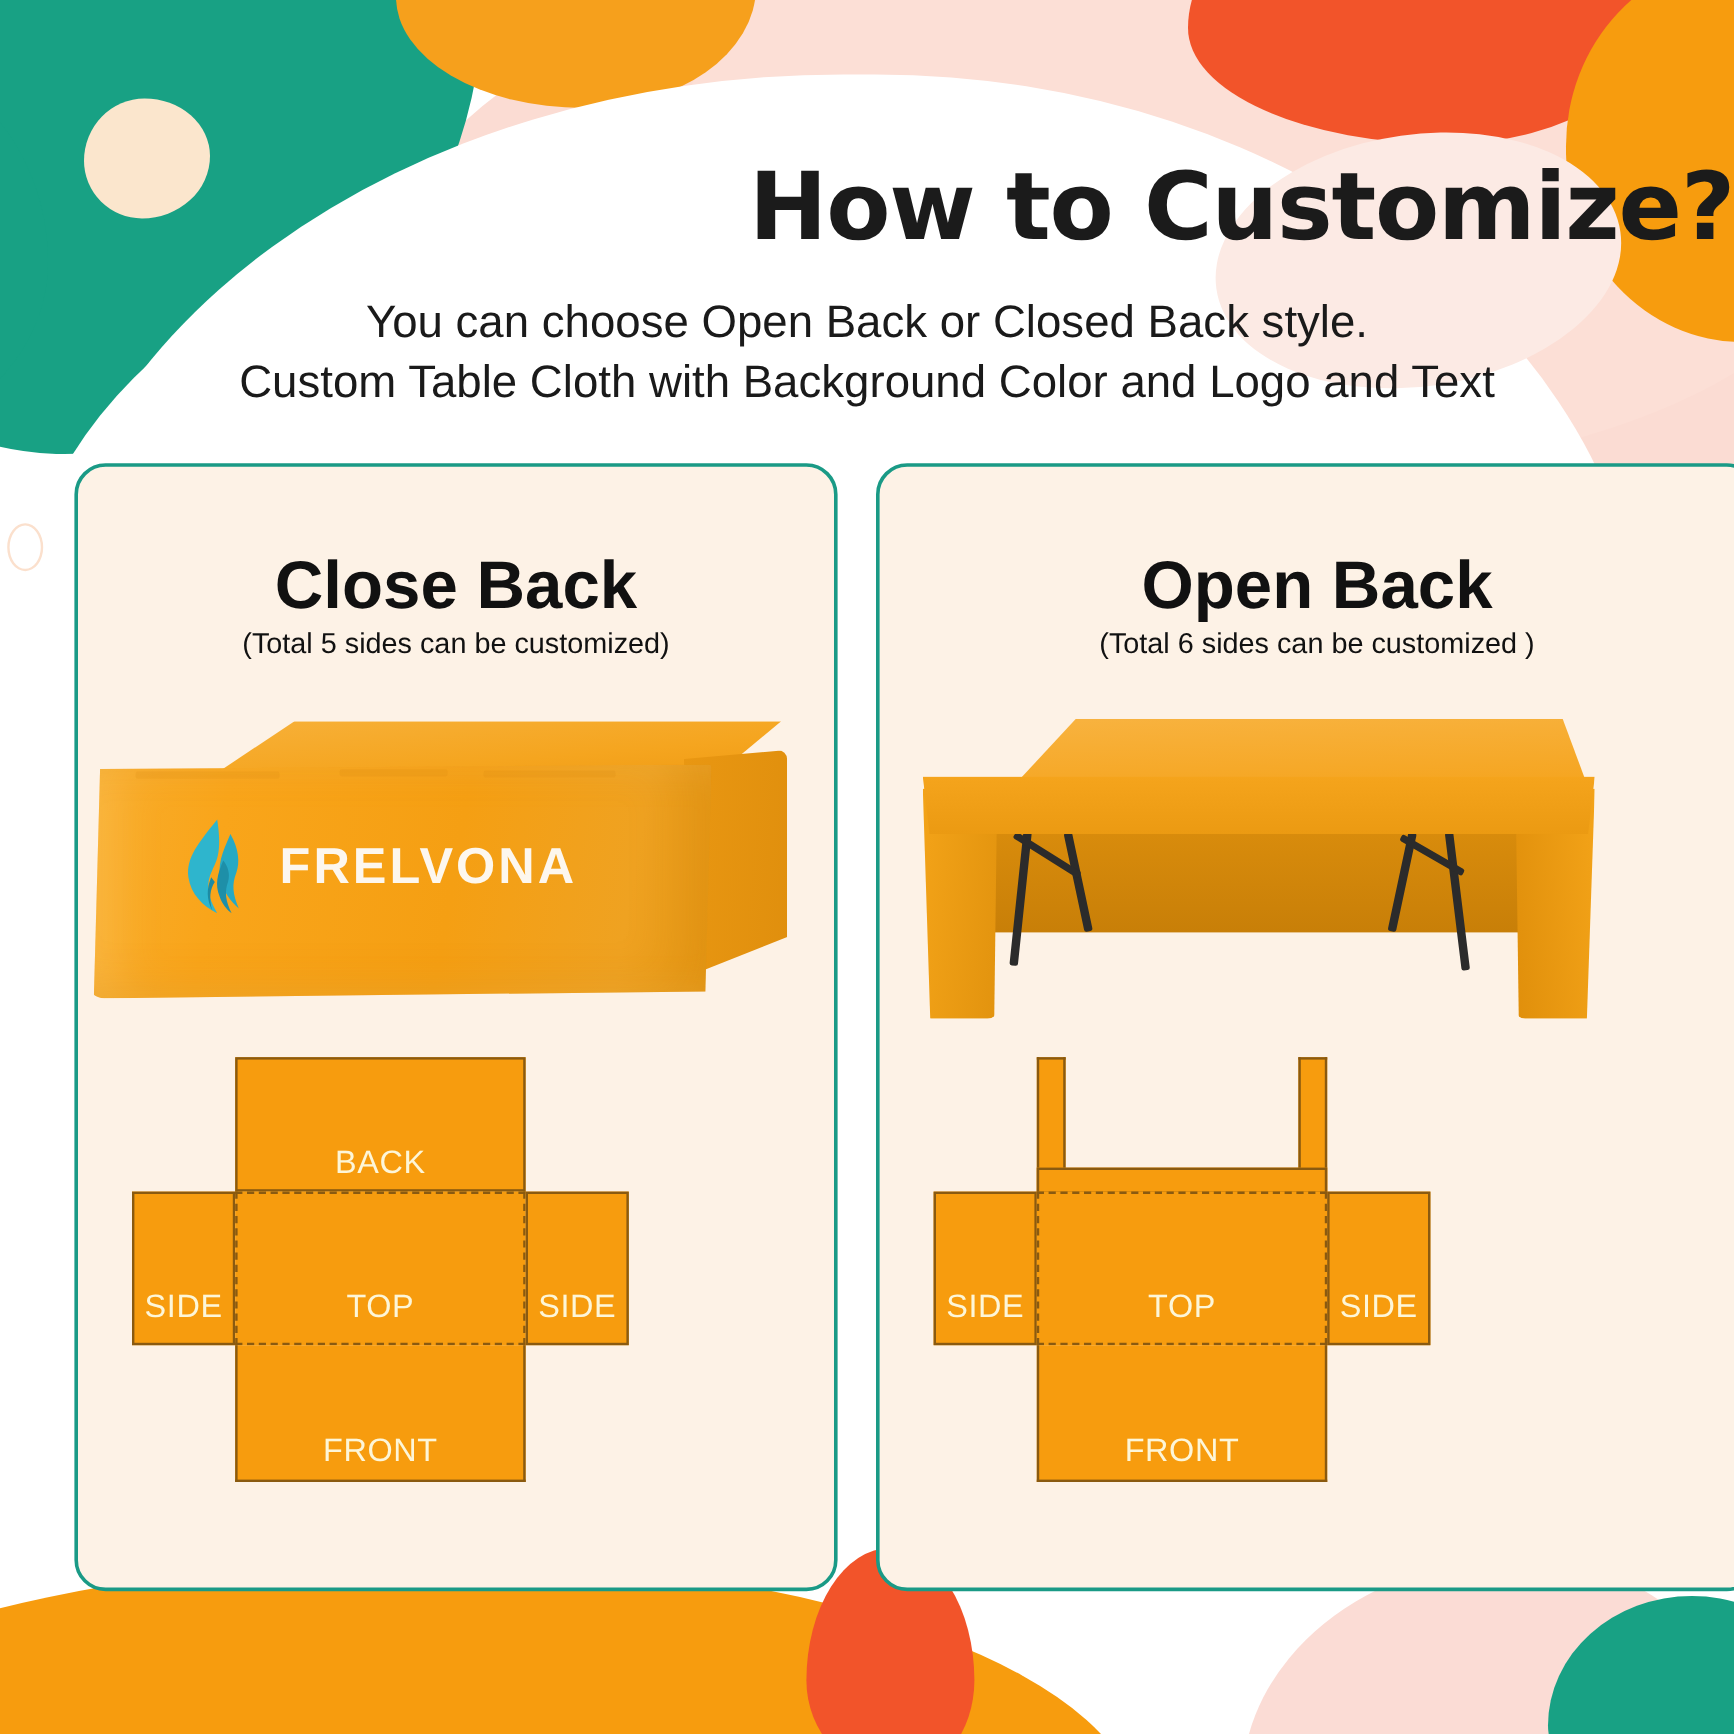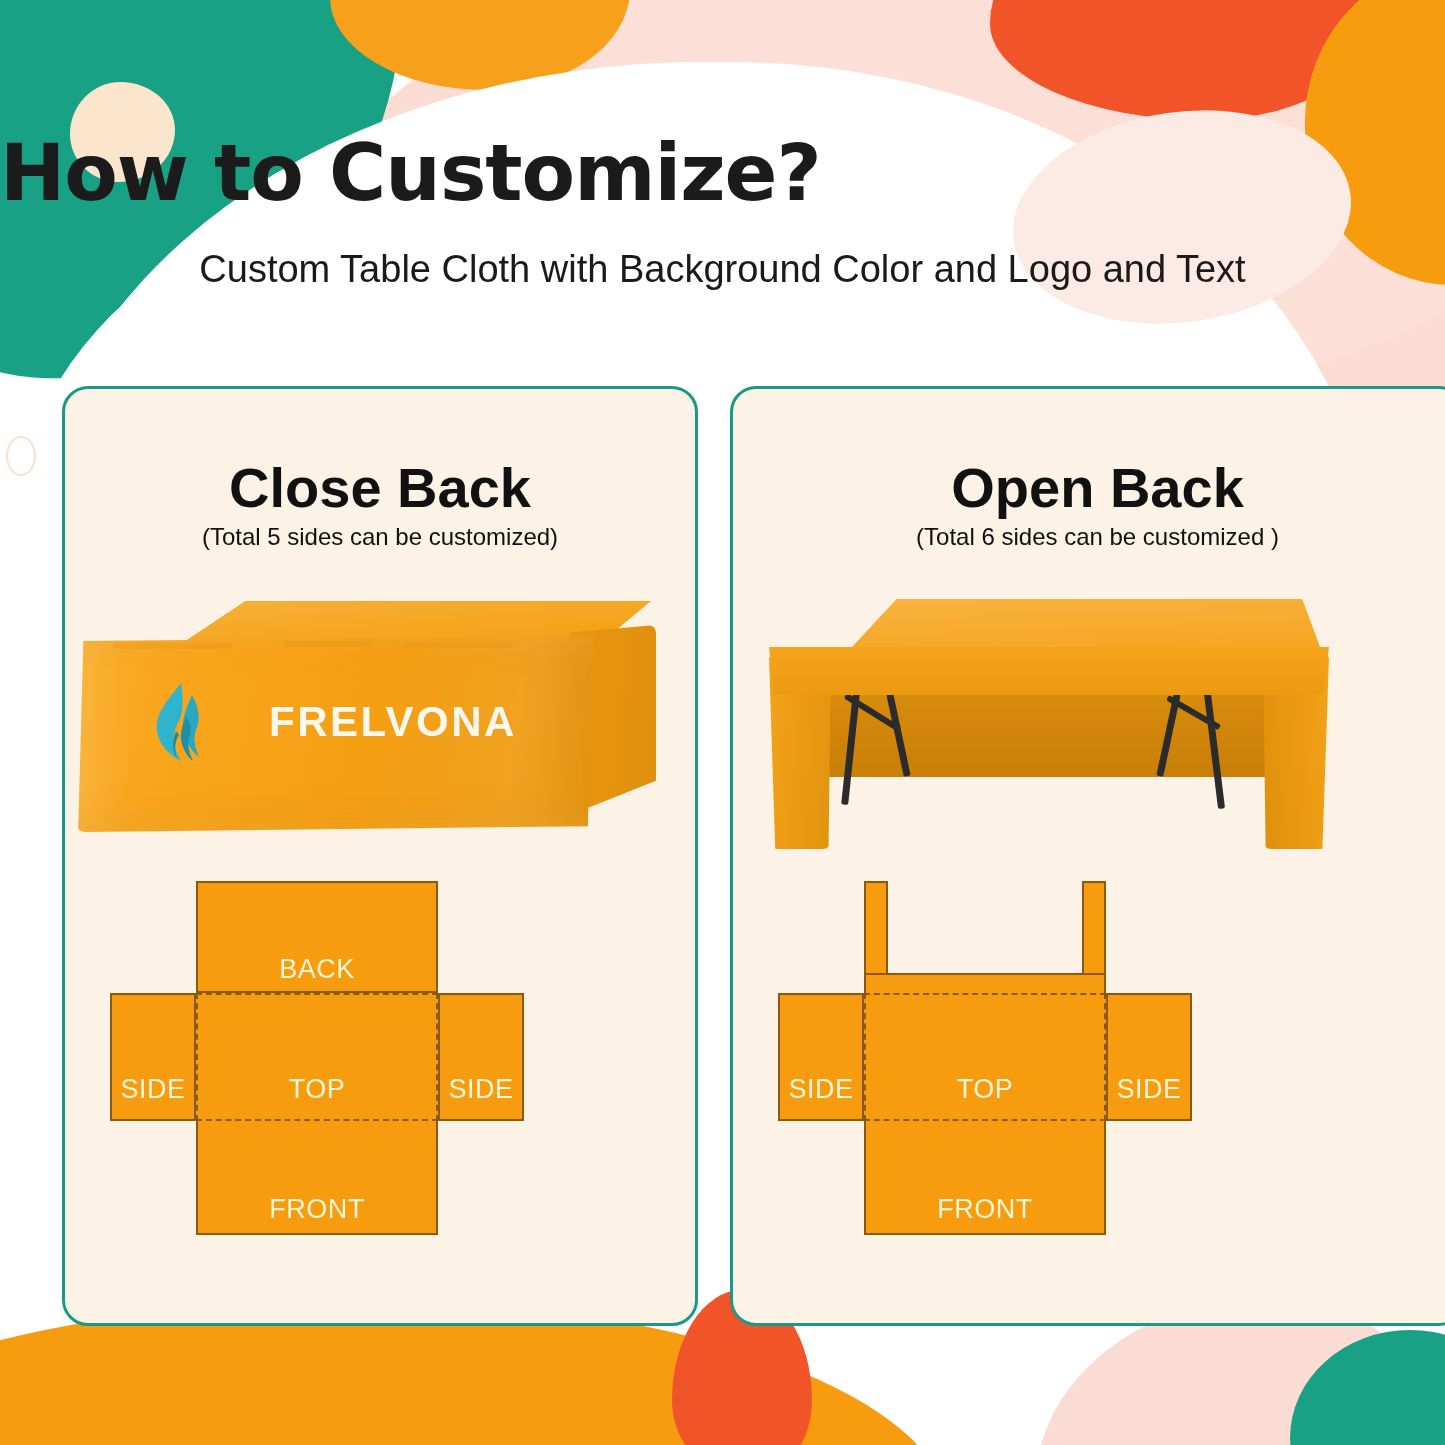--- a/index.html
+++ b/index.html
@@ -131,21 +131,21 @@
     width: 70px; height: 80px;
     background: #f8a48a;
     border-radius: 50%;
   }
 
   
   .page-title {
     position: absolute;
     left: 0; top: 128px;
     width: 1445px;
-    text-align: left;
+    text-align: right;
     font-size: 78px;
     font-weight: 700;
     letter-spacing: -1px;
     color: #1b1b1b;
     font-family: "DejaVu Sans", sans-serif;
   }
   .page-subtitle {
     position: absolute;
     left: 0; top: 244px;
     width: 1445px;
@@ -236,21 +236,20 @@
     display: flex;
     align-items: center;
     gap: 18px;
   }
   .logo-name {
     font-size: 42px;
     font-weight: 700;
     letter-spacing: 2.5px;
     color: #fdf7ee;
     font-family: "Liberation Sans", sans-serif;
-    margin-left: 36px;
   }
 
   
   .ob-top {
     position: absolute;
     left: 48px; top: 10px;
     width: 520px; height: 56px;
     background: linear-gradient(178deg, #f8b340 0%, #f5a41e 100%);
     clip-path: polygon(8% 100%, 18% 0%, 96% 0%, 100% 100%);
   }
@@ -344,20 +343,21 @@
     <div class="blob bg-peach-bl"></div>
     <div class="blob bg-orange-bl"></div>
     <div class="blob bg-red-bottom"></div>
     <div class="blob bg-pink-br"></div>
     <div class="blob bg-teal-br"></div>
     <div class="blob bg-teal-br2"></div>
   </div>
 
   <div class="page-title">How to Customize?</div>
   <div class="page-subtitle">
+    <div>You can choose Open Back or Closed Back style.</div>
     <div>Custom Table Cloth with Background Color and Logo and Text</div>
   </div>
 
   <div class="card card-left">
     <div class="card-title">Close Back</div>
     <div class="card-sub">(Total 5 sides can be customized)</div>
 
     <div class="photo">
       <div class="photo-inner" style="left:8px;">
         <div class="cloth-top"></div>

